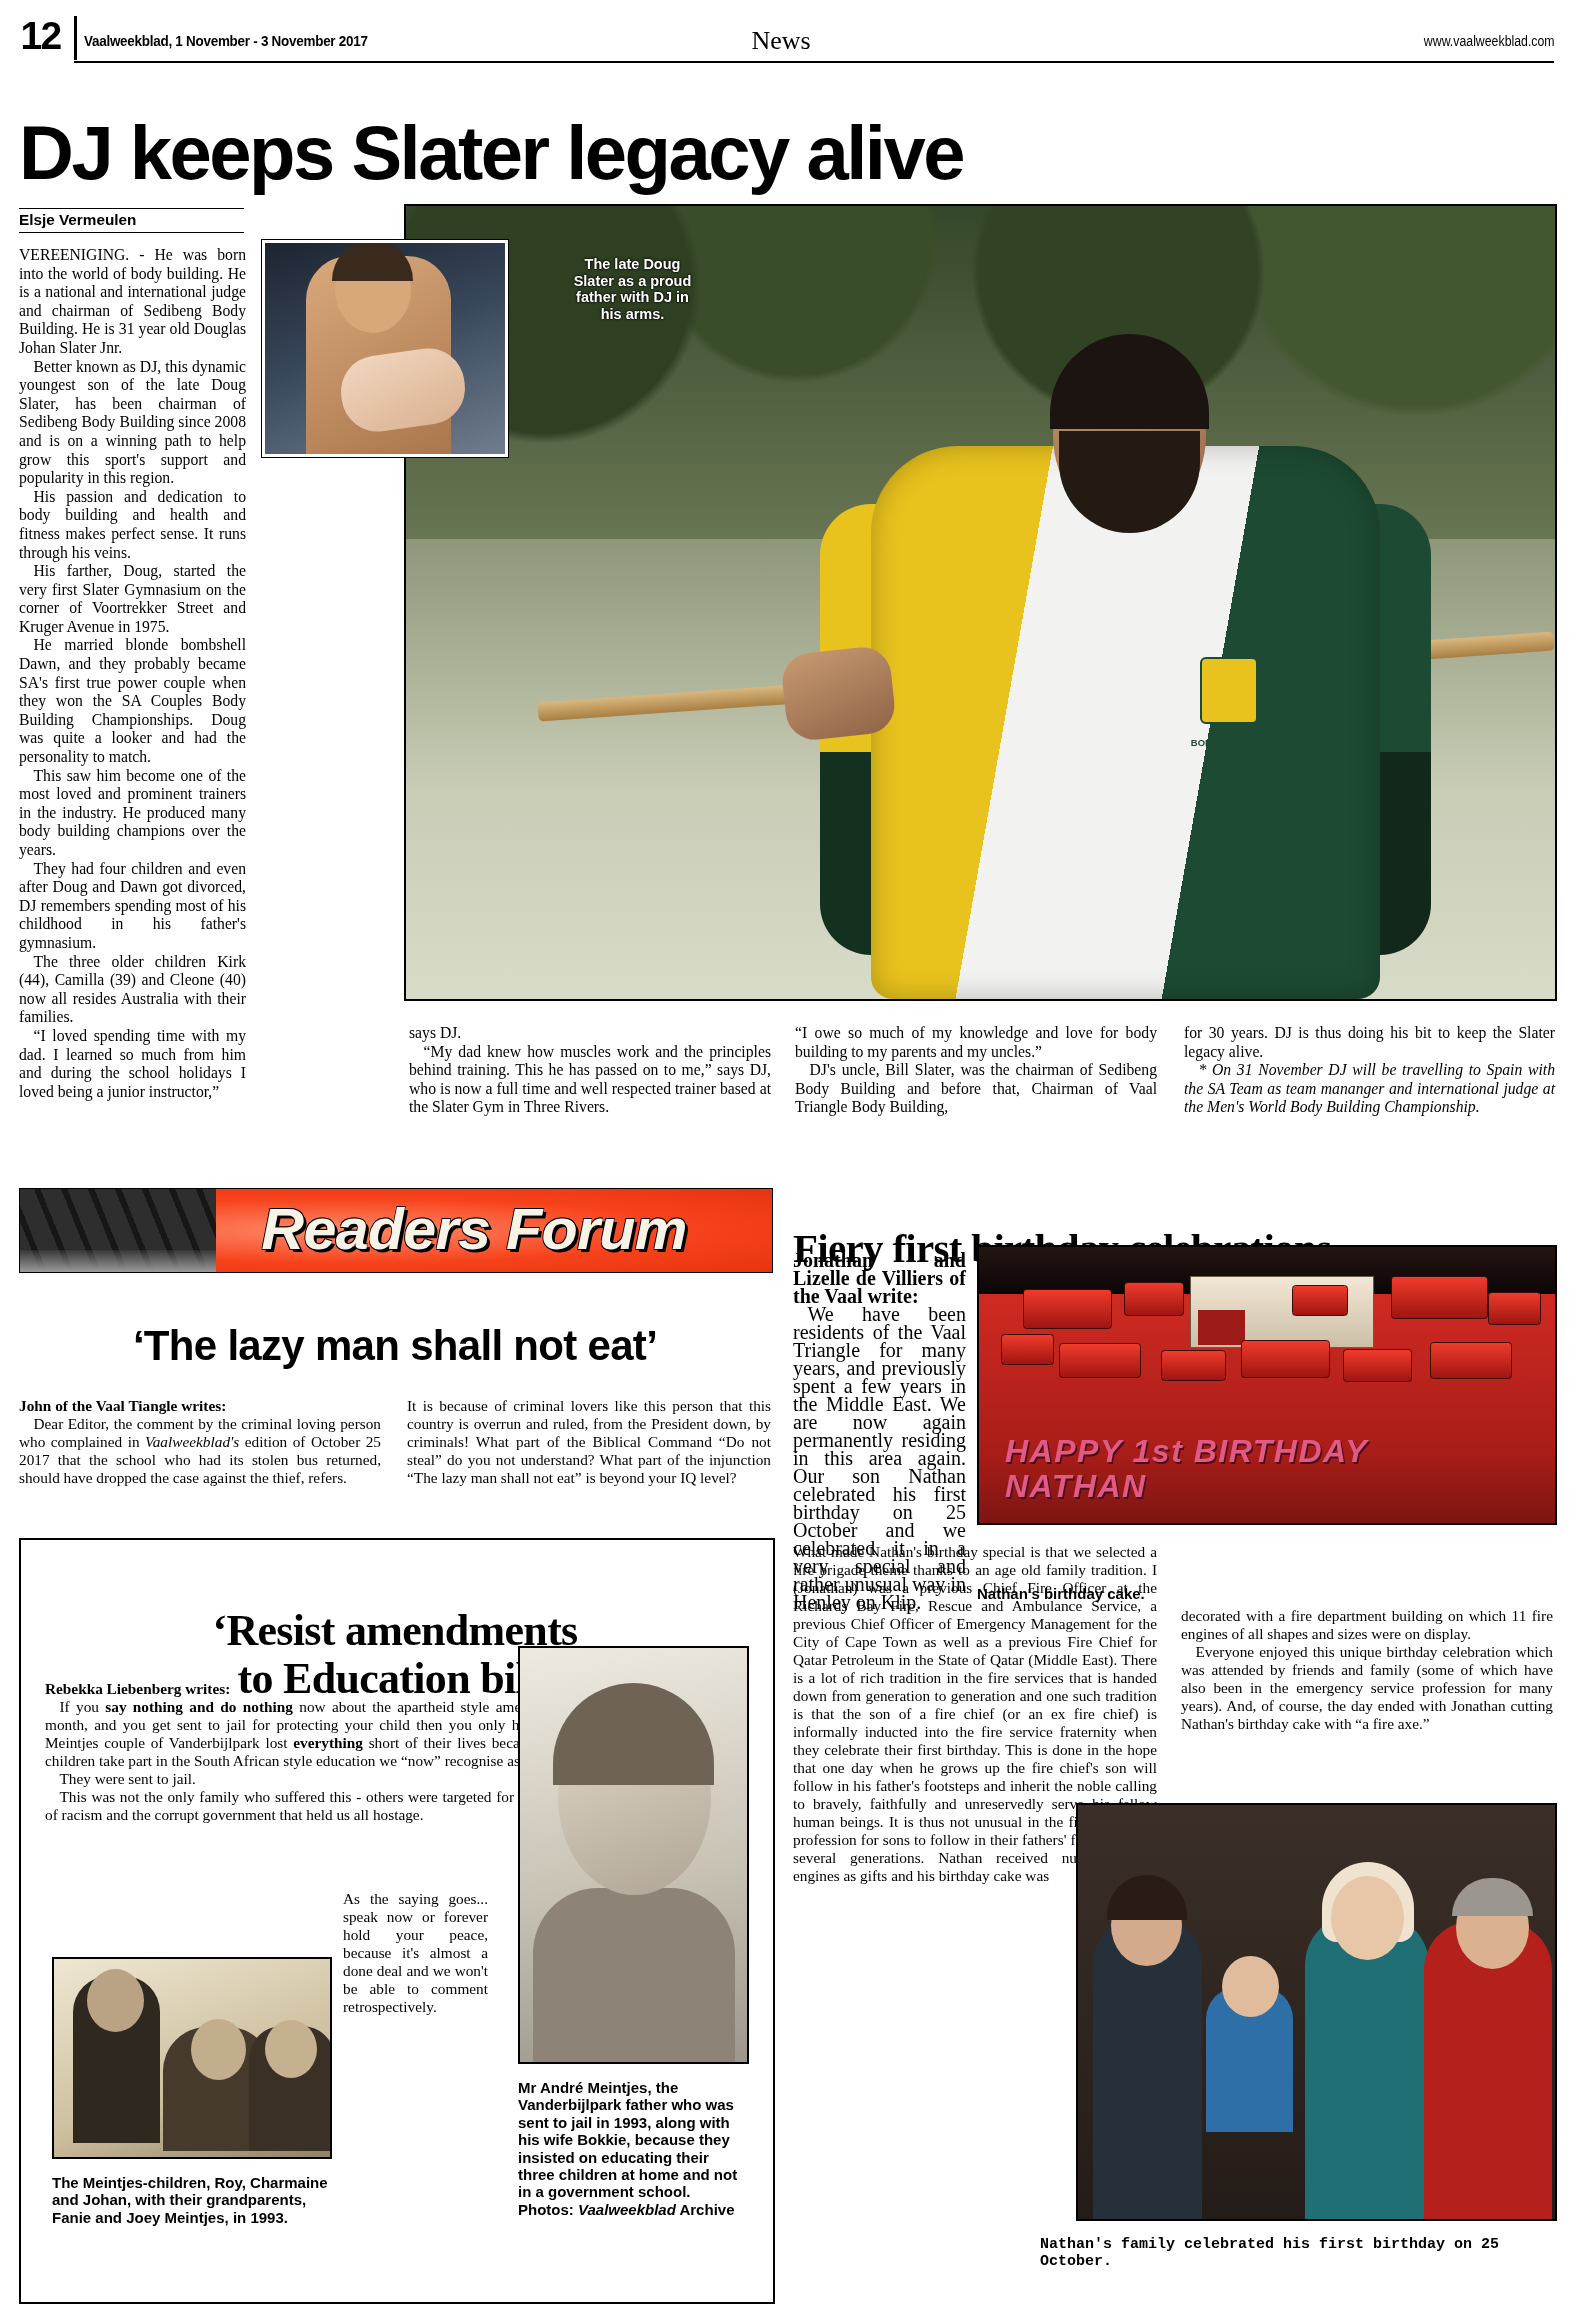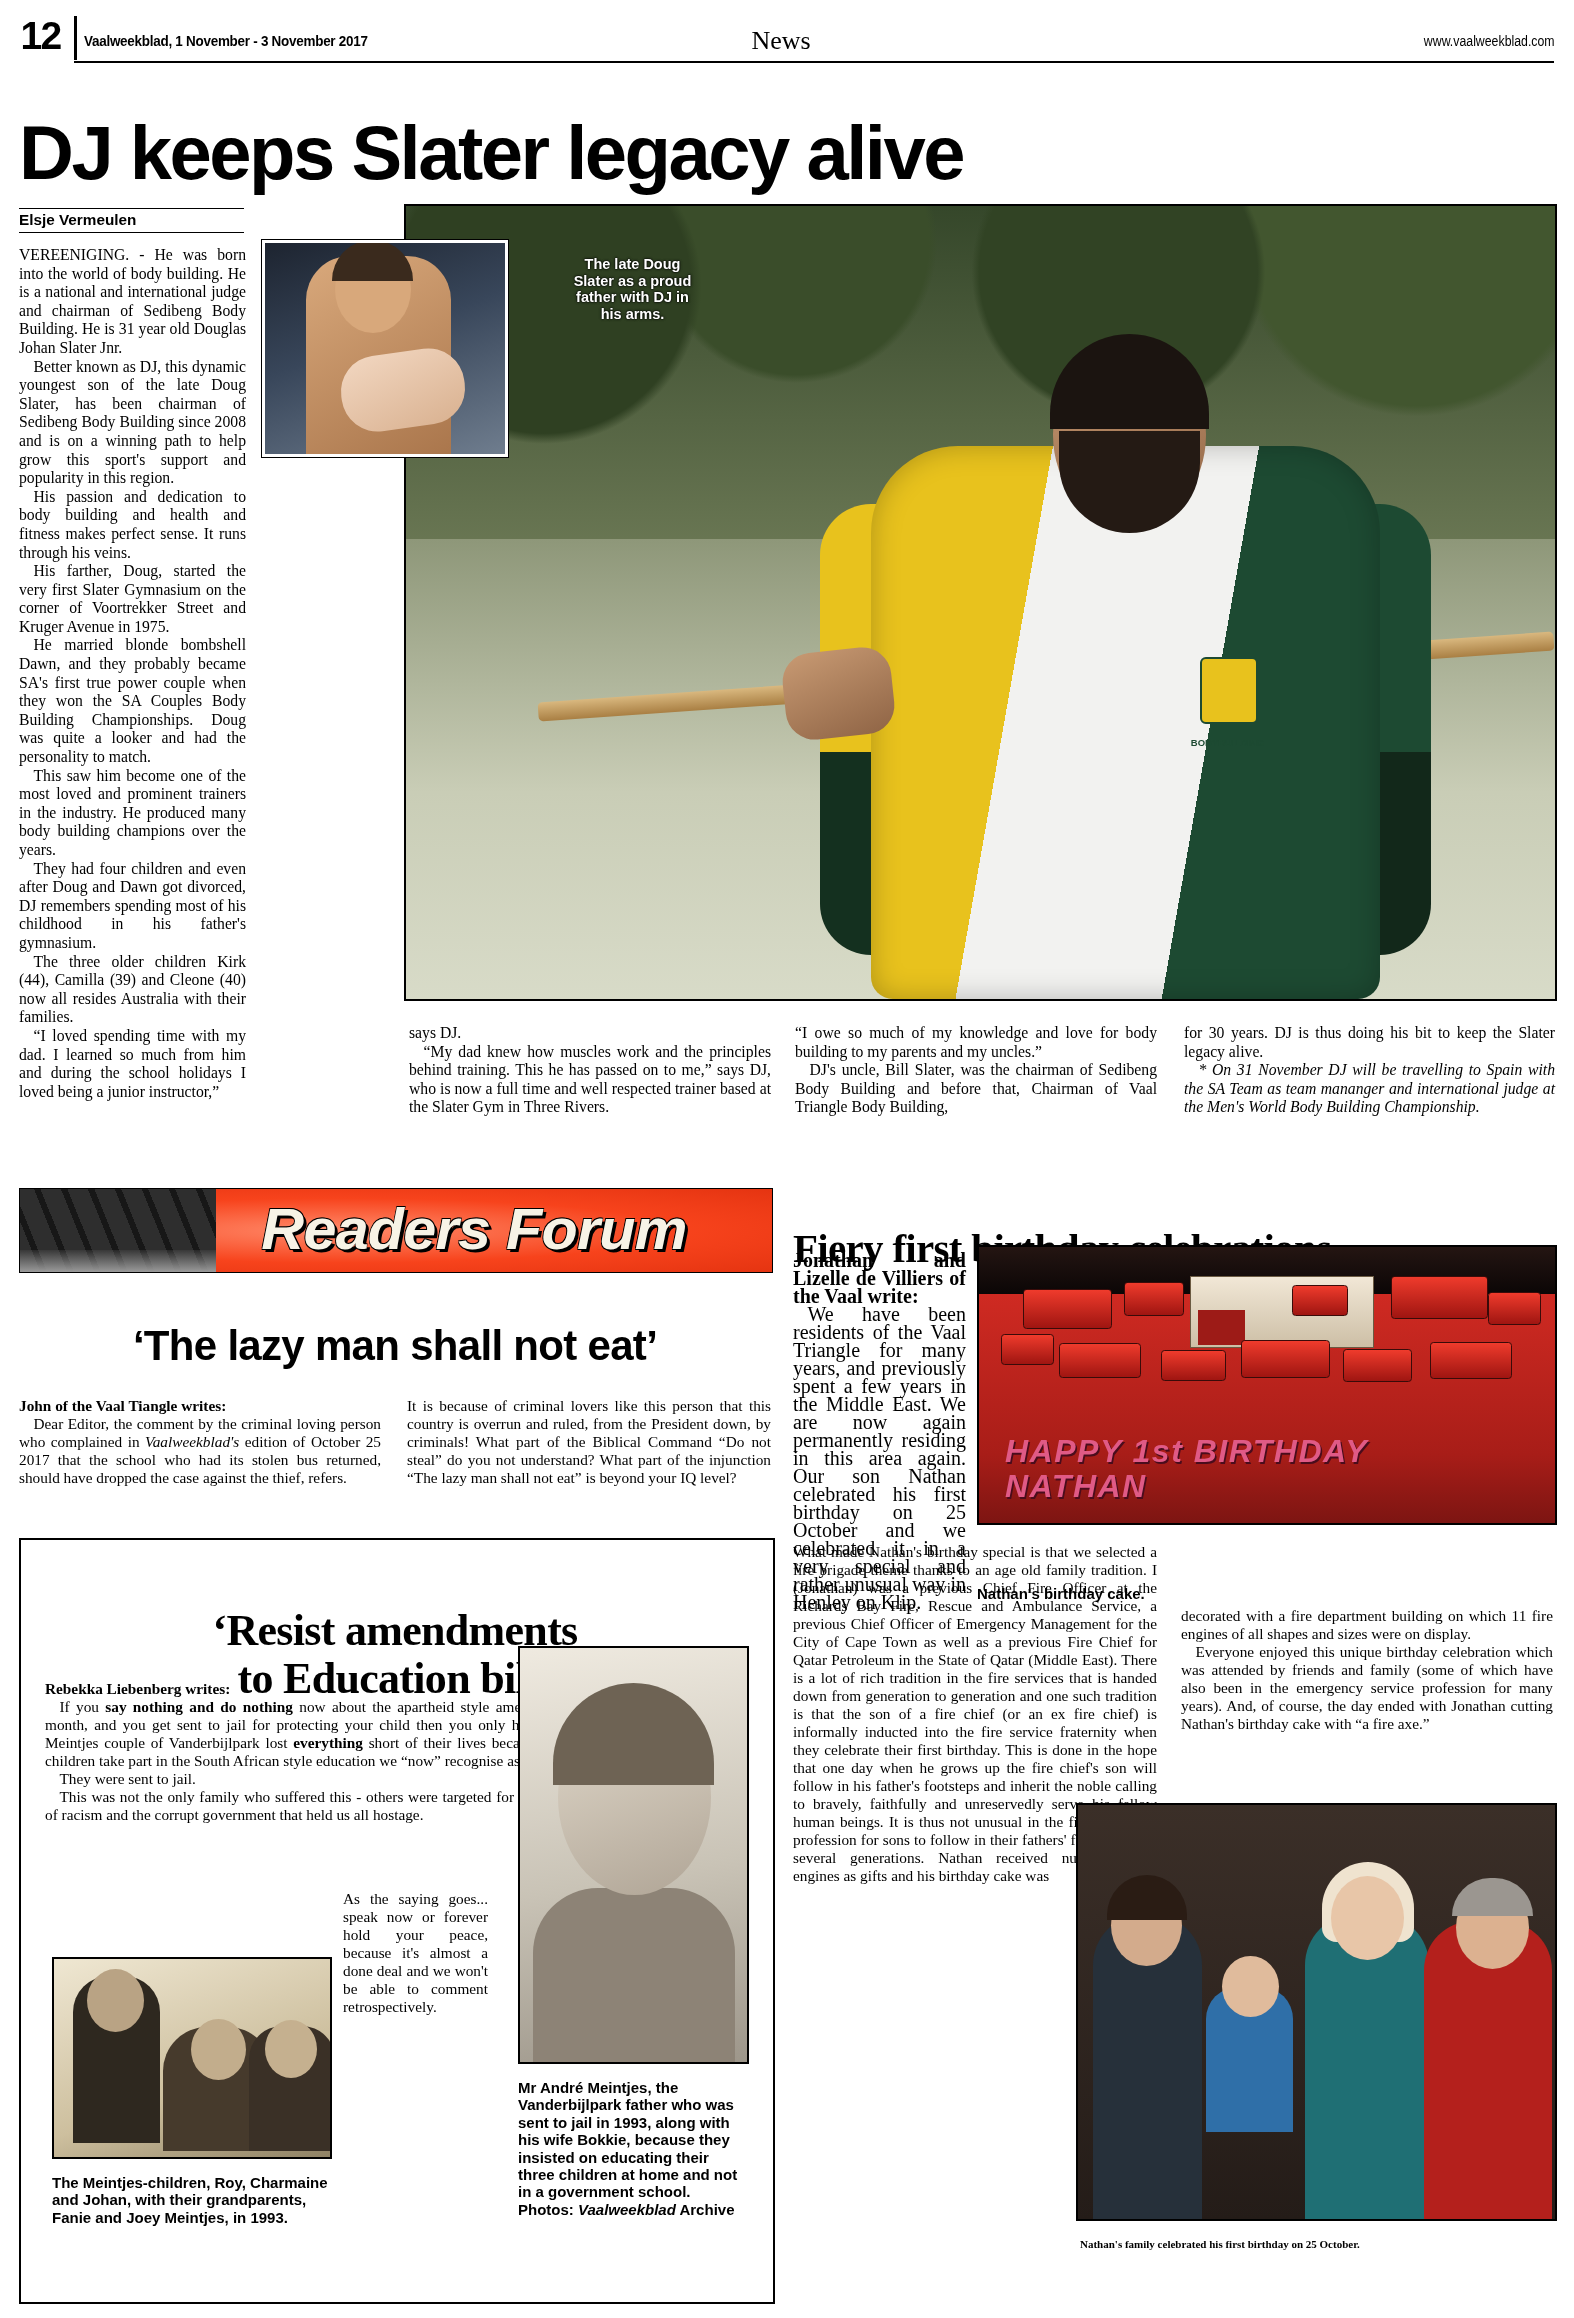--- a/index.html
+++ b/index.html
@@ -146,21 +146,21 @@
   .pf-h1{position:absolute;left:33px;top:80px;width:71px;height:81px;border-radius:50%;background:#d3ab8c;}
   .pf-hair1{position:absolute;left:29px;top:70px;width:80px;height:45px;border-radius:42px 42px 0 0;background:#2a1c14;}
   .pf-kid{position:absolute;left:128px;top:182px;width:87px;height:145px;border-radius:32px 32px 0 0;background:#2f6fa8;}
   .pf-hk{position:absolute;left:144px;top:151px;width:57px;height:61px;border-radius:50%;background:#e0bb9c;}
   .pf-p2{position:absolute;left:227px;top:109px;width:124px;height:305px;border-radius:51px 51px 0 0;background:#1f6f74;}
   .pf-h2{position:absolute;left:253px;top:71px;width:73px;height:84px;border-radius:50%;background:#e8c6a8;}
   .pf-hair2{position:absolute;left:244px;top:57px;width:92px;height:80px;border-radius:47px 47px 14.5px 14.5px;background:#efe3cf;}
   .pf-p3{position:absolute;left:346px;top:116px;width:128px;height:298px;border-radius:49px 49px 0 0;background:#b4201c;}
   .pf-h3{position:absolute;left:378px;top:81px;width:73px;height:83px;border-radius:50%;background:#dcb190;}
   .pf-hair3{position:absolute;left:374px;top:73px;width:81px;height:38px;border-radius:41px 41px 0 0;background:#9b9690;}
-  .cap-family{position:absolute;left:1080px;top:2236px;width:477px;font-family:Liberation Serif, serif;font-weight:700;font-size:11px;line-height:17.4px;}
+  .cap-family{position:absolute;left:1040px;top:2236px;width:477px;font-family:Liberation Mono, monospace;font-weight:700;font-size:15px;line-height:17.4px;}
 </style>
 </head>
 <body>
 
 <div class="page">
 
   <div class="masthead">
     <div class="folio">12</div>
     <div class="folio-rule"></div>
     <div class="mh-pub">Vaalweekblad, 1 November - 3 November 2017</div>

